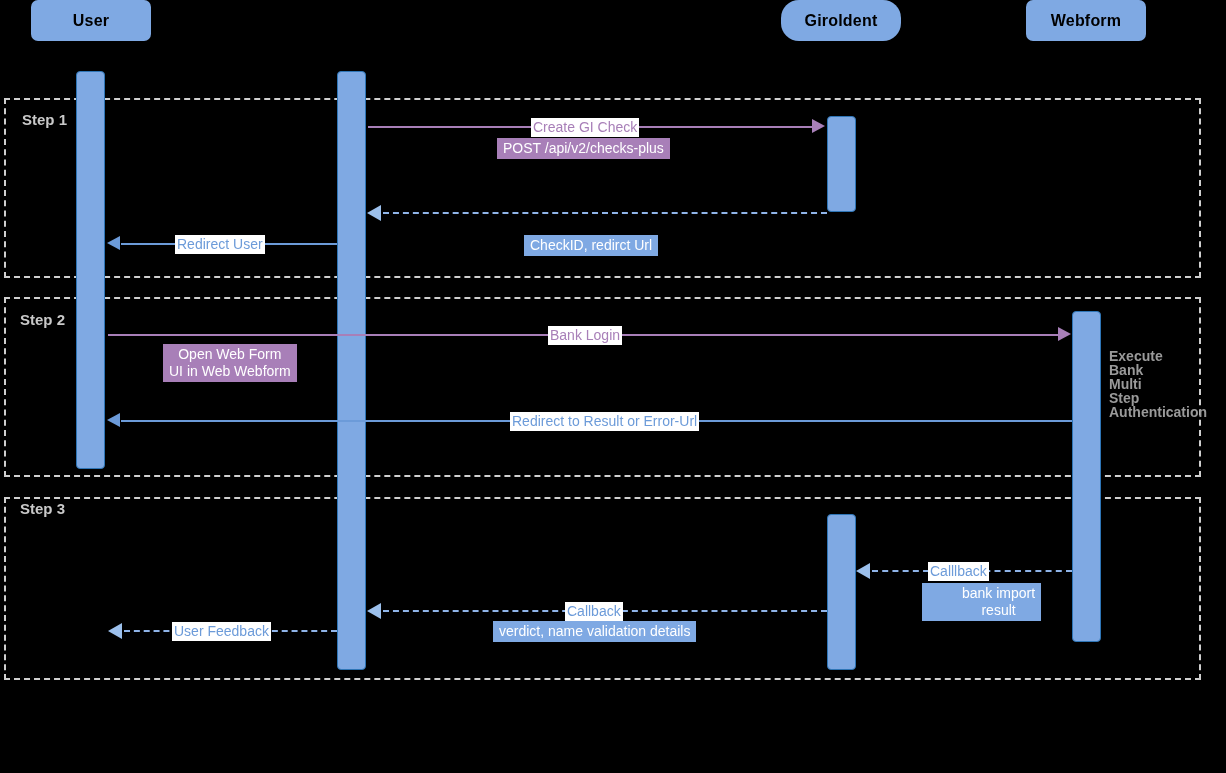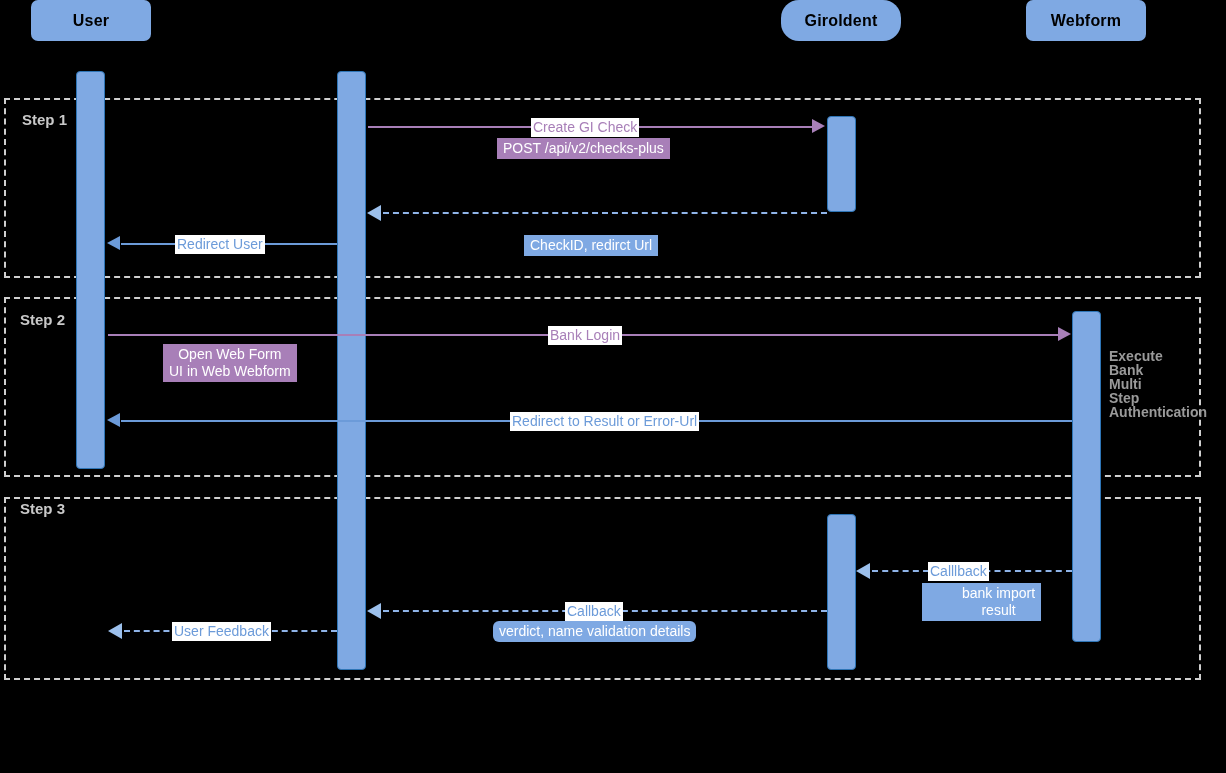--- a/index.html
+++ b/index.html
@@ -185,19 +185,19 @@
 
   <div class="msg-line dashed-blue" style="left:872px; top:570px; width:200px;"></div>
   <div class="arrow-head arrow-left-blue-open" style="left:856px; top:563px;"></div>
   <div class="chip label-blue-on-white" style="left:928px; top:562px;">Calllback</div>
   <div class="chip note-blue" style="left:922px; top:583px;padding-left:40px;">bank import
 result</div>
 
   <div class="msg-line dashed-blue" style="left:383px; top:610px; width:444px;"></div>
   <div class="arrow-head arrow-left-blue-open" style="left:367px; top:603px;"></div>
   <div class="chip label-blue-on-white" style="left:565px; top:602px;">Callback</div>
-  <div class="chip note-blue" style="left:493px; top:621px;border-radius:6px;">verdict, name validation details</div>
+  <div class="chip note-blue" style="left:493px; top:621px;">verdict, name validation details</div>
 
   <div class="msg-line dashed-blue" style="left:124px; top:630px; width:213px;"></div>
   <div class="arrow-head arrow-left-blue-open" style="left:108px; top:623px;"></div>
   <div class="chip label-blue-on-white" style="left:172px; top:622px;">User Feedback</div>
 
 </div>
 
 </body></html>

